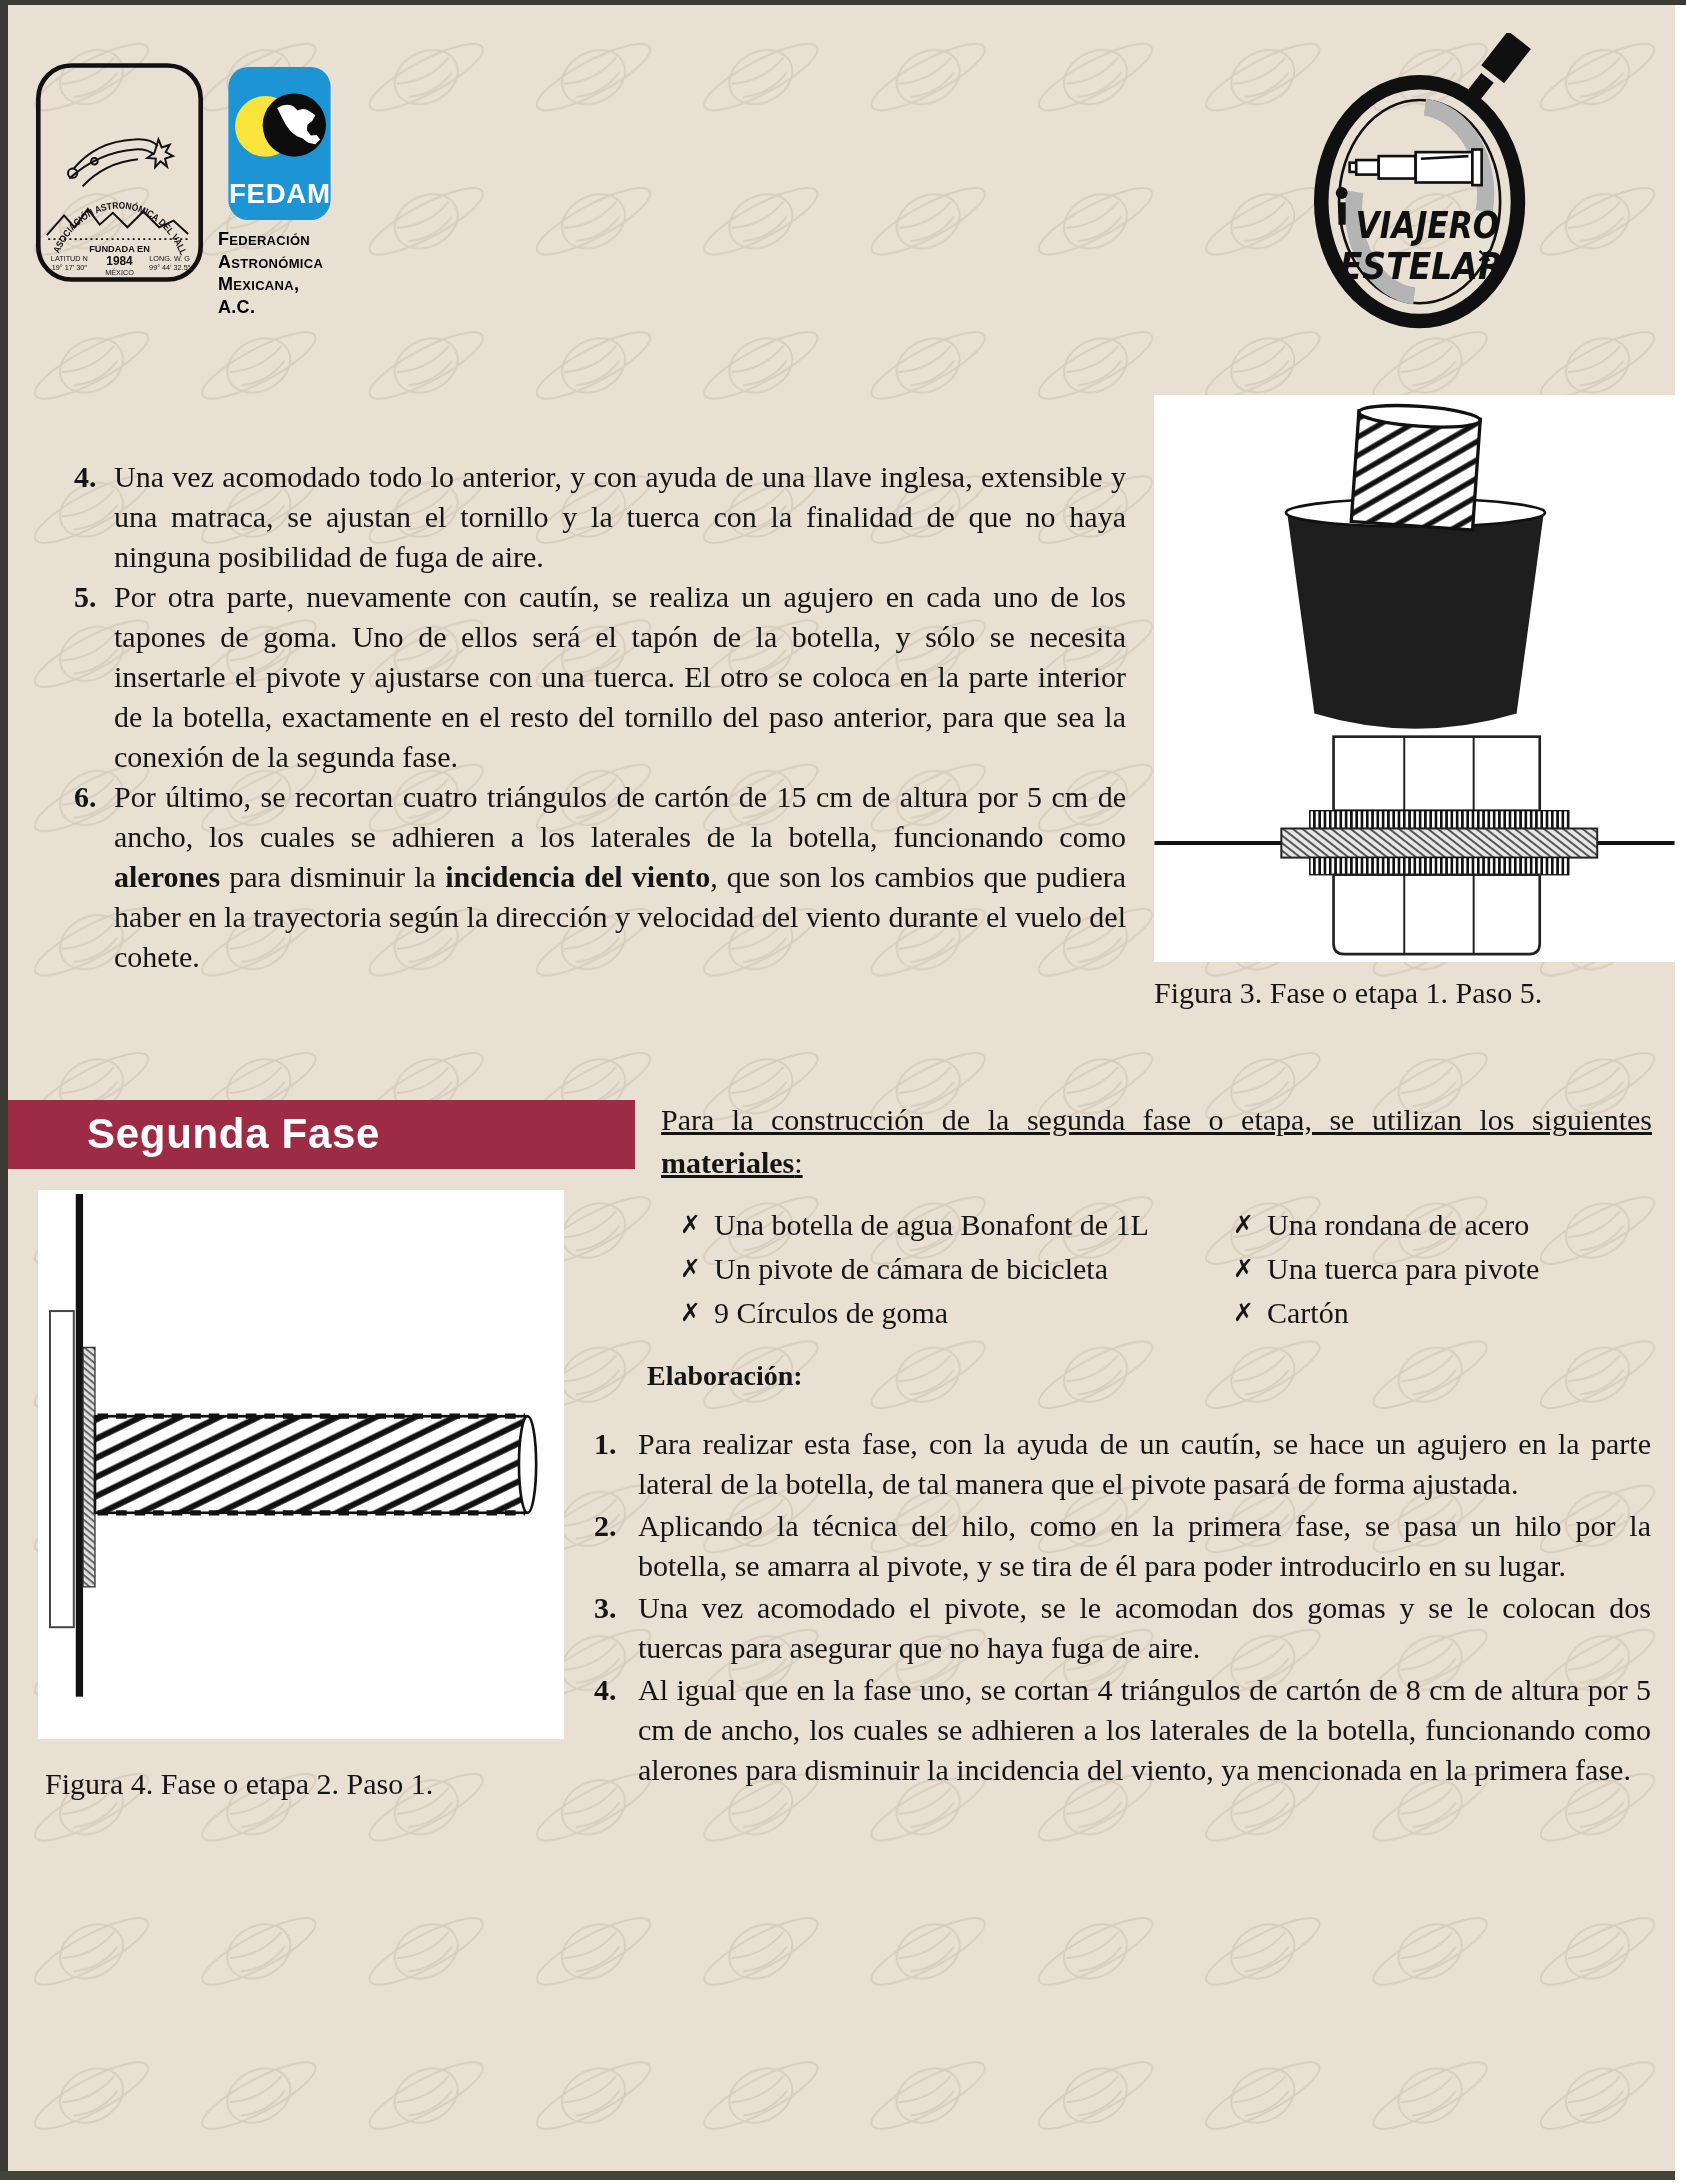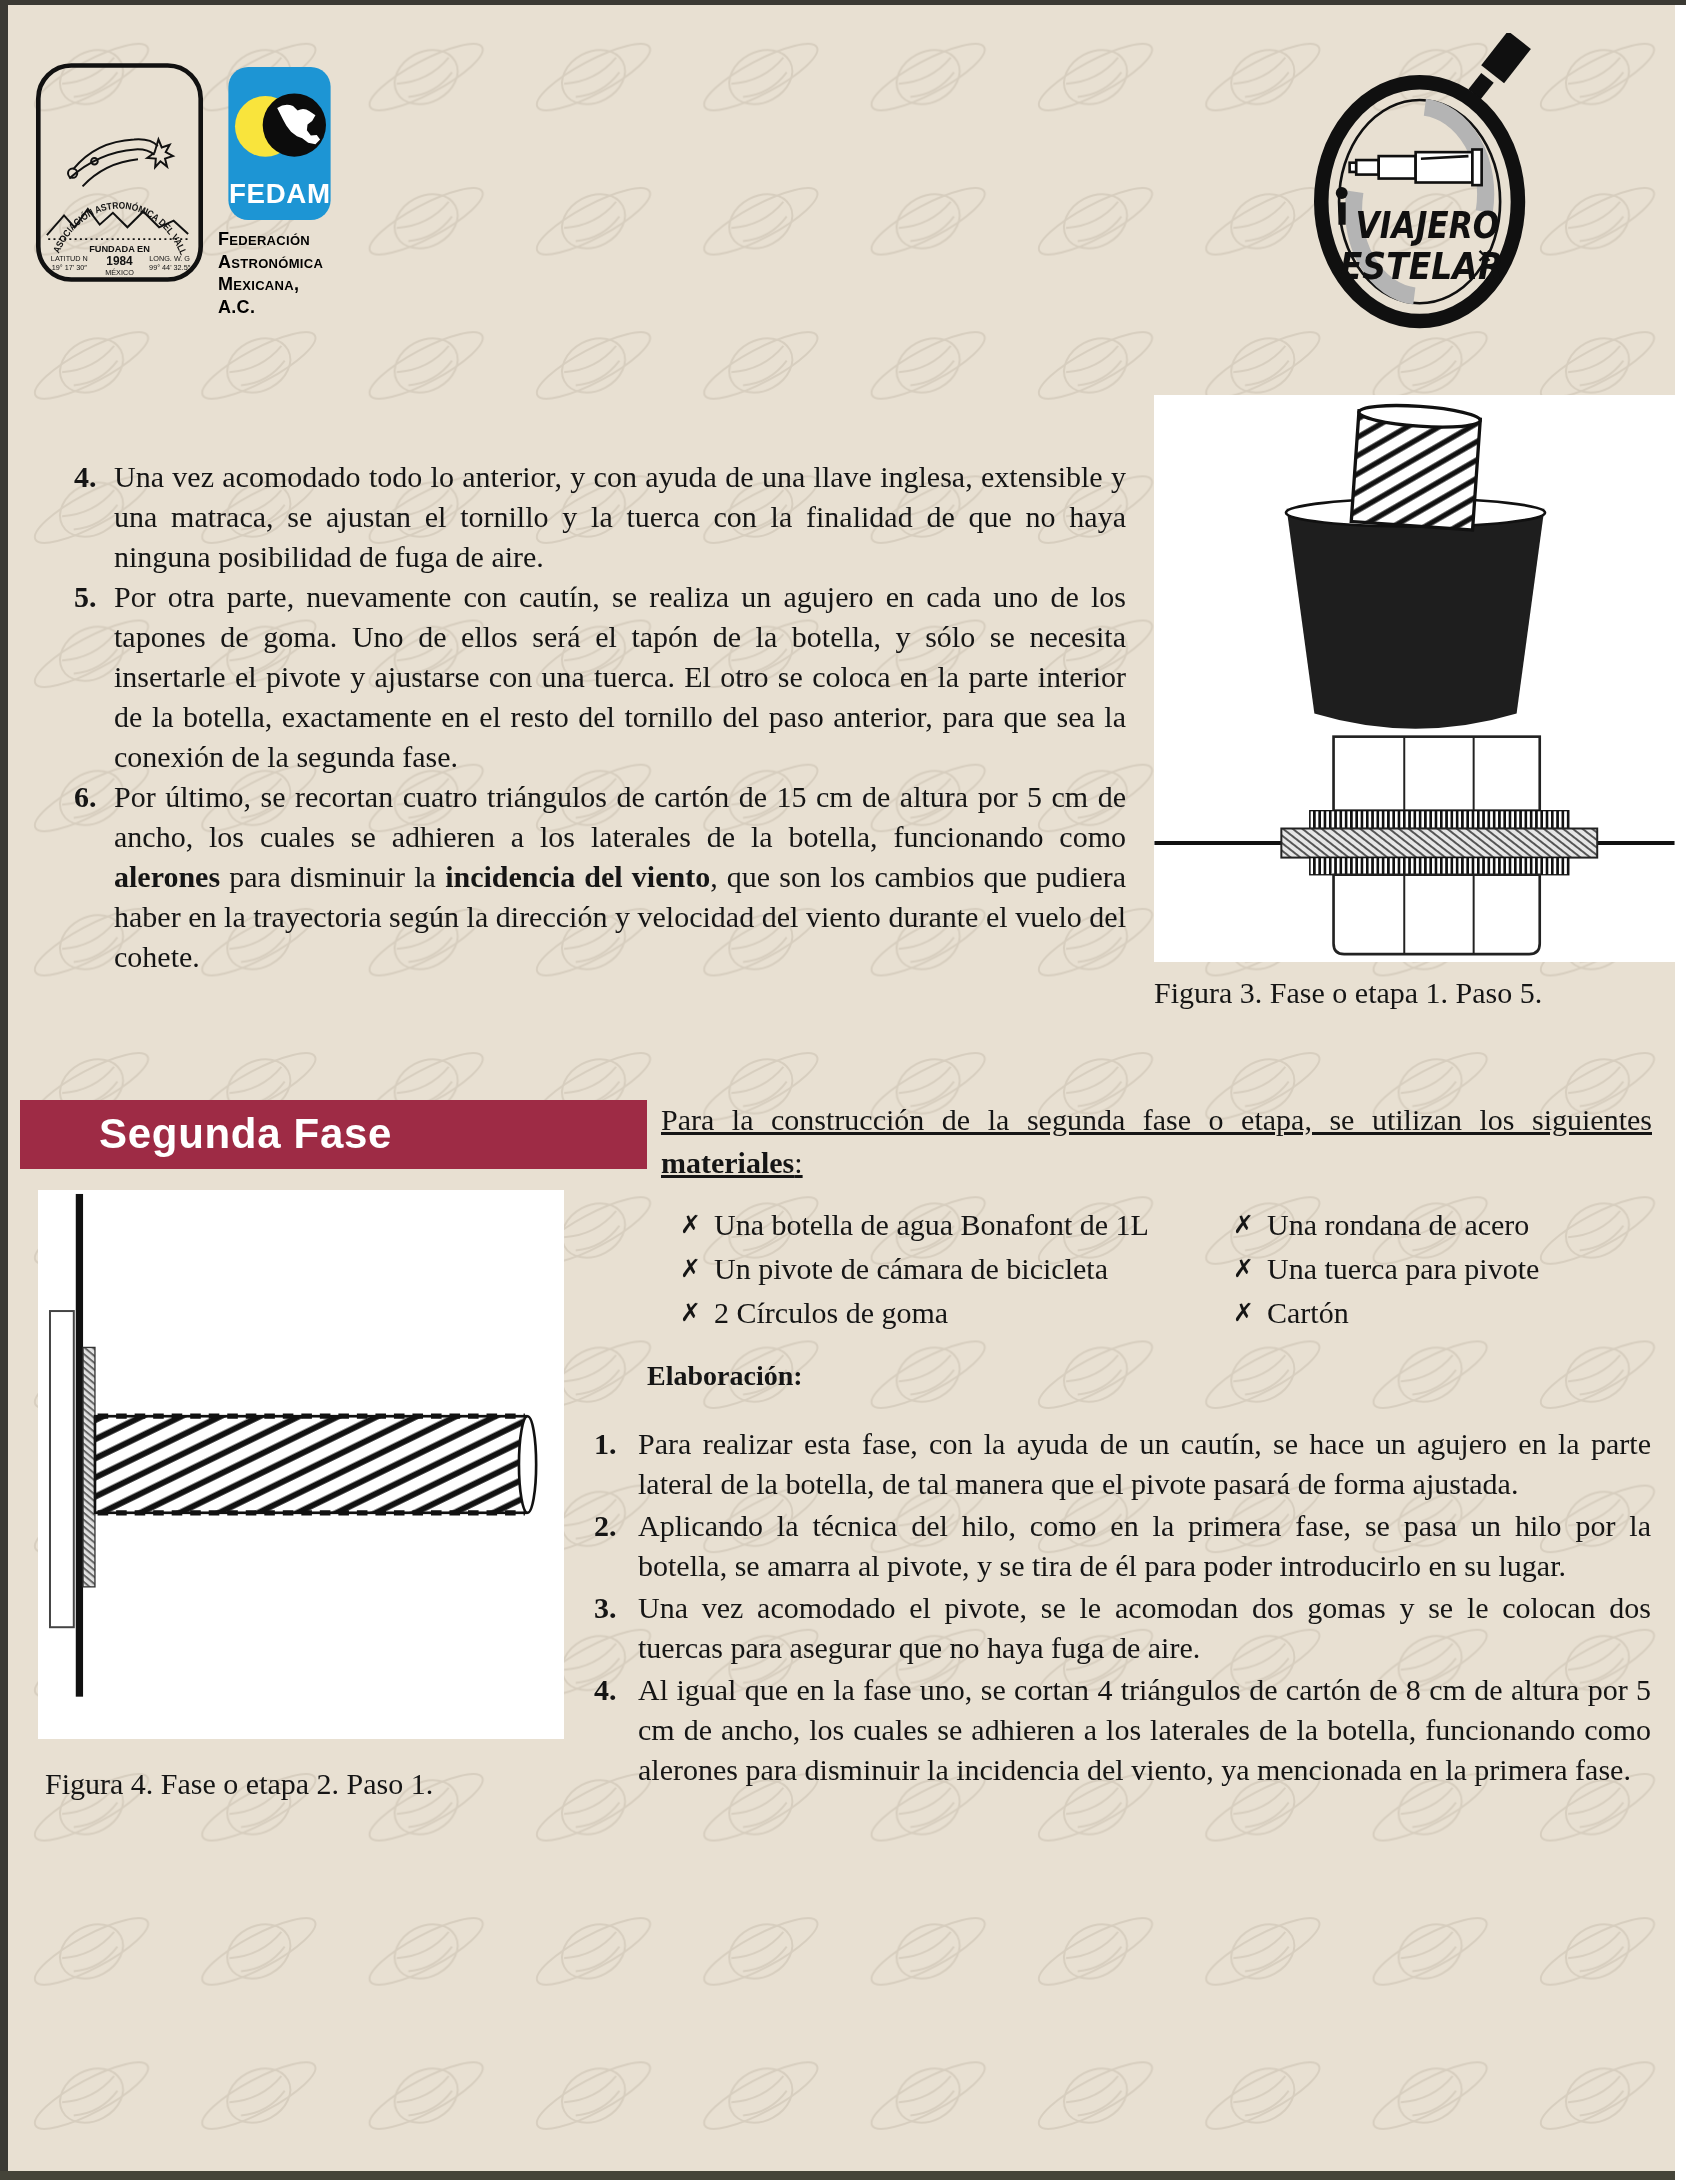--- a/index.html
+++ b/index.html
@@ -21,21 +21,21 @@
   .li { display:flex; }
   .li .n { width:40px; flex:none; font-weight:bold; }
   .li .b { flex:1; text-align:justify; }
   .bold  { font-weight:bold; }
 
   .fig3    { position:absolute; left:1146px; top:390px;  width:521px; height:567px; background:#ffffff; }
   .fig3cap { position:absolute; left:1146px; top:971px; width:483px; font-size:30px; }
 
   .banner { position:absolute; left:0; top:1095px; width:627px; height:69px; background:#9e2b45;
             color:#ffffff; font-family:"Liberation Sans",sans-serif; font-weight:bold; font-size:42px;
-            line-height:68px; padding-left:79px; box-sizing:border-box; letter-spacing:0.7px;margin-left:12px; }
+            line-height:68px; padding-left:79px; box-sizing:border-box; letter-spacing:0.7px; }
 
   .intro { position:absolute; left:653px; top:1093px; width:991px; font-size:30px; line-height:43px; text-align:justify;text-decoration:underline; }
 
   .mats  { position:absolute; left:672px; top:1198px; width:978px; font-size:30px; line-height:44px; display:flex; }
   .mcol1 { width:553px; }
   .mcol2 { flex:1; }
   .mi    { display:flex; }
   .mi .x { width:34px; flex:none; font-family:"DejaVu Sans",sans-serif; font-size:25px; }
   .mi .t { flex:1; }
 
@@ -211,21 +211,21 @@
         <div class="mi">
           <span class="x">✗</span>
           <span class="t">Una botella de agua Bonafont de 1L</span>
         </div>
         <div class="mi">
           <span class="x">✗</span>
           <span class="t">Un pivote de cámara de bicicleta</span>
         </div>
         <div class="mi">
           <span class="x">✗</span>
-          <span class="t">2 Círculos de goma</span>
+          <span class="t">9 Círculos de goma</span>
         </div>
       </div>
       <div class="mcol2">
         <div class="mi">
           <span class="x">✗</span>
           <span class="t">Una rondana de acero</span>
         </div>
         <div class="mi">
           <span class="x">✗</span>
           <span class="t">Una tuerca para pivote</span>

